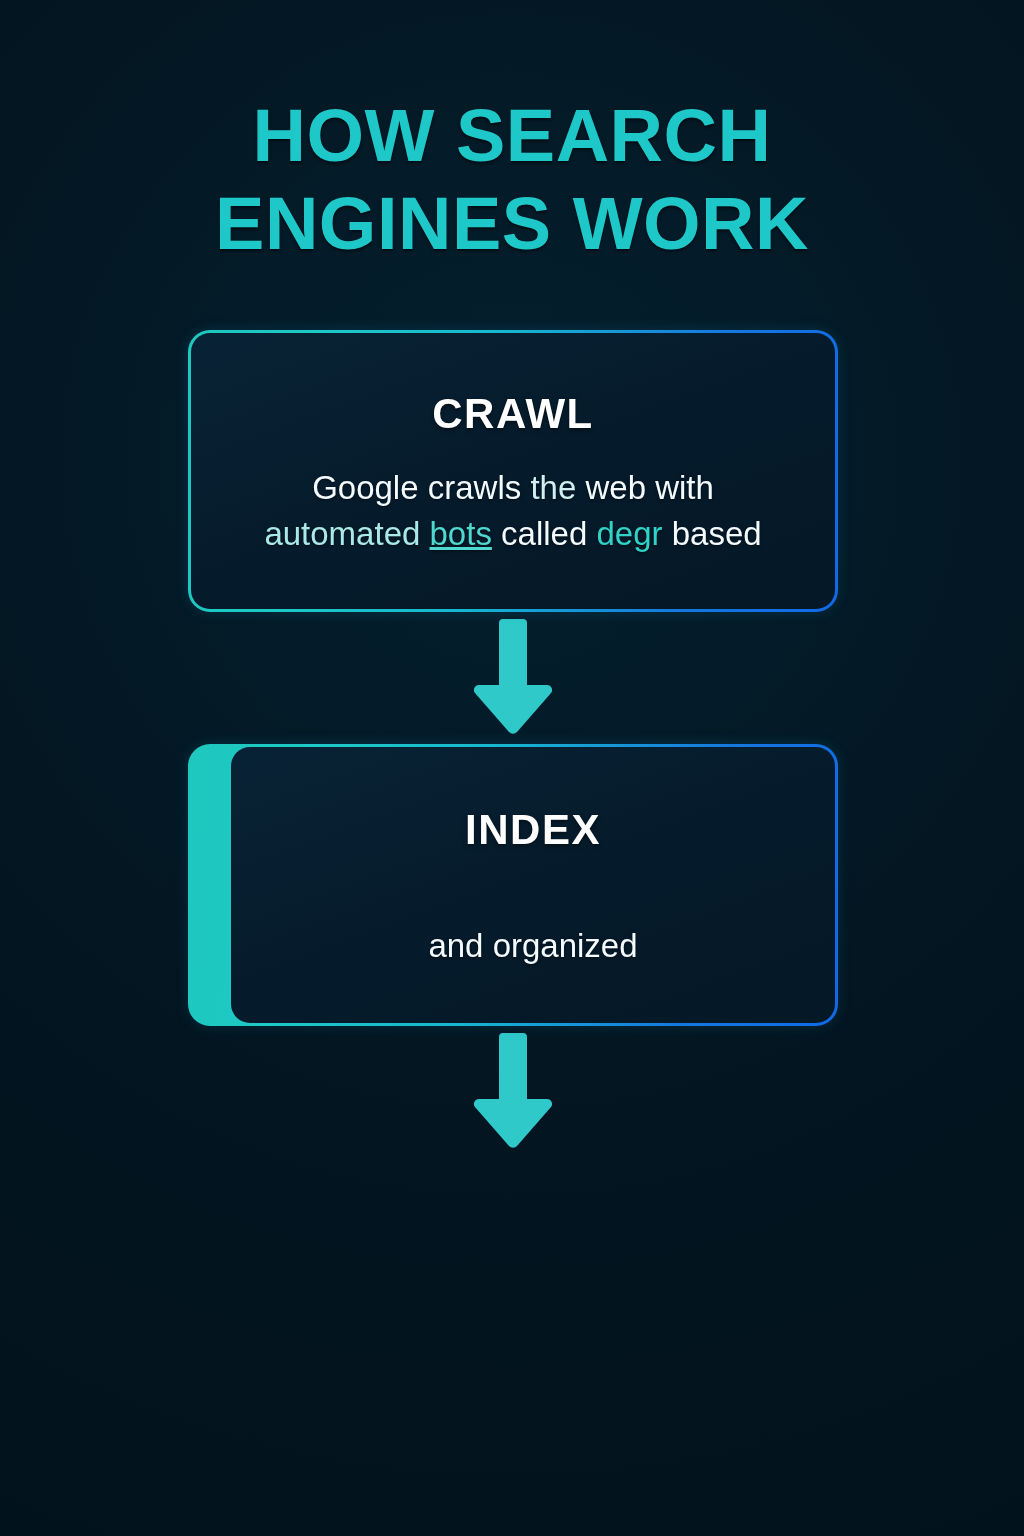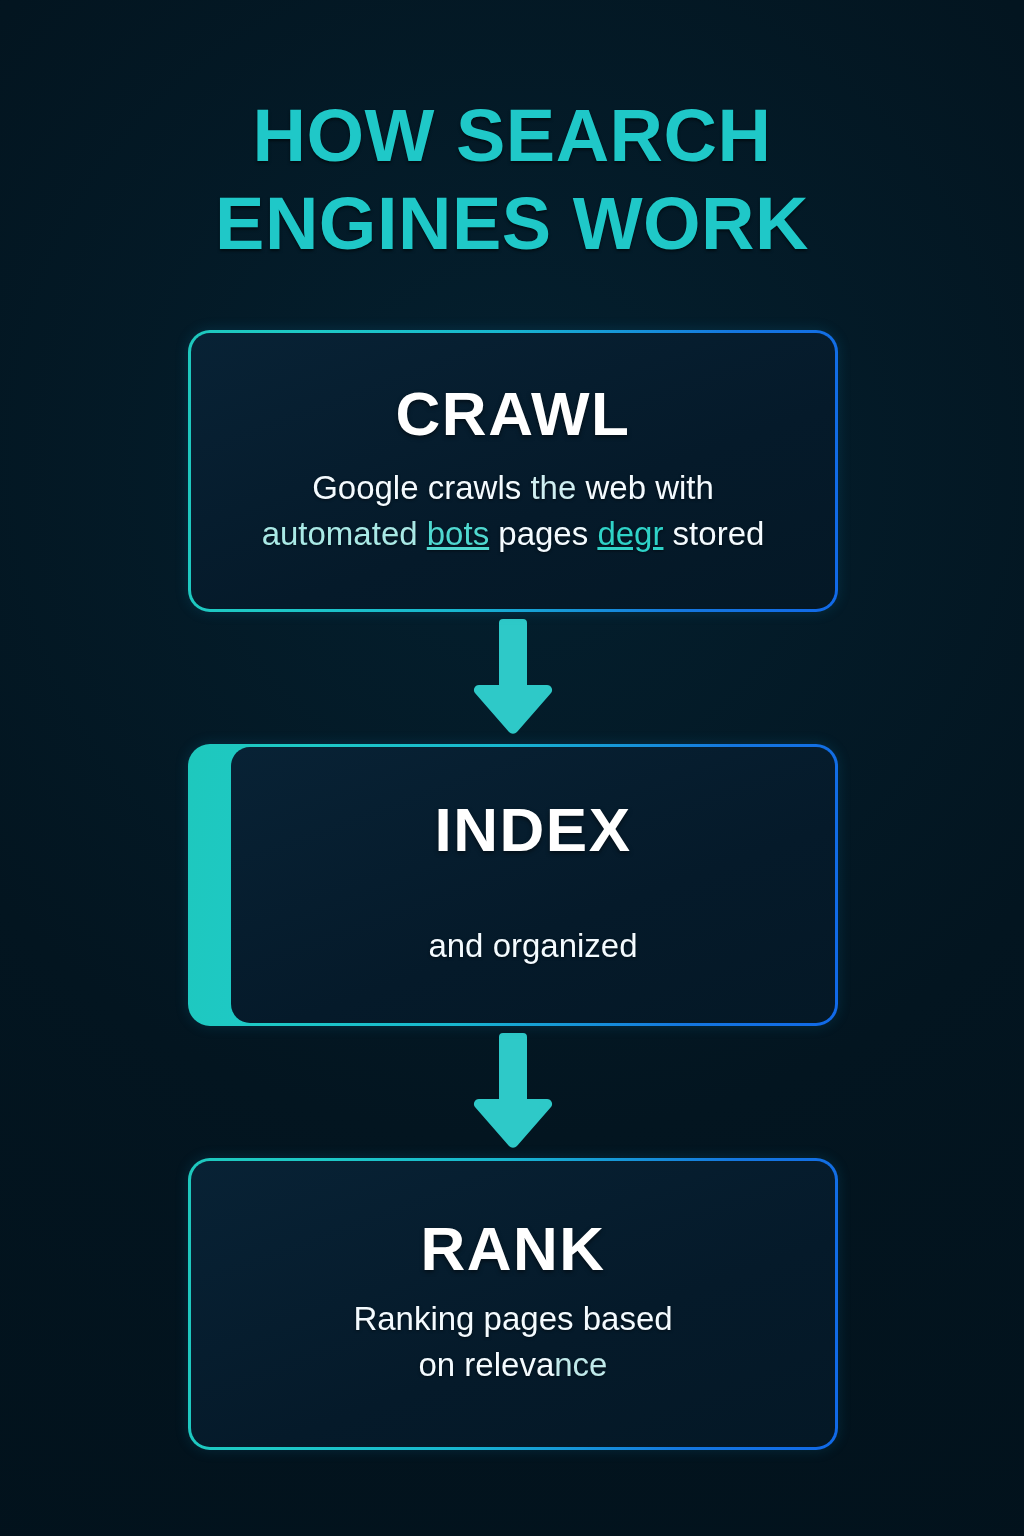--- a/index.html
+++ b/index.html
@@ -75,42 +75,42 @@
     justify-content:center;
     text-align:center;
     padding:22px 34px 30px;
   }
 
   .card-crawl  .card-inner { height:276px; }
   .card-index  .card-inner { height:276px;margin-left:40px; }
   .card-rank   .card-inner { height:286px; }
 
   .card-heading {
-    font-size:62px;
+    font-size:42px;
     line-height:74px;
     font-weight:bold;
     color:#ffffff;
     letter-spacing:1.5px;
     text-shadow:0 2px 4px rgba(0,0,0,0.5);
     margin-bottom:10px;
   }
   .card-crawl .card-heading { margin-bottom:14px; }
 
   .card-desc {
     font-size:33px;
     line-height:46px;
     color:#f4fbff;
     font-weight:400;
     text-shadow:0 1px 3px rgba(0,0,0,0.5);
     max-width:100%;
   }
   .card-desc .t1 { color:#cfeff2; }   
   .card-desc .t2 { color:#a9e9e6; }   
   .card-desc .t3 { color:#4fd8d0;text-decoration:underline; }   
-  .card-desc .t4 { color:#2fd3c8;text-decoration:underline; }   
+  .card-desc .t4 { color:#2fd3c8; }   
   .card-desc .t5 { color:#bfe9ea; }   
 
   
   .arrow {
     height:132px;
     display:flex;
     align-items:center;
     justify-content:center;
   }
   .arrow svg { display:block; }
@@ -128,21 +128,21 @@
   <span class="title-line">ENGINES WORK</span>
 </div>
 
 <div class="flow">
 
   <div class="card card-crawl">
     <div class="card-inner">
       <div class="card-heading">CRAWL</div>
       <div class="card-desc">
         <span>Google crawls </span><span class="t1">the</span><span> web with</span><br>
-        <span class="t2">automated</span><span> </span><span class="t3">bots</span><span> pages </span><span class="t4">degr</span><span> stored</span>
+        <span class="t2">automated</span><span> </span><span class="t3">bots</span><span> called </span><span class="t4">degr</span><span> based</span>
       </div>
     </div>
   </div>
 
   <div class="arrow">
     <svg width="84" height="118" viewBox="0 0 84 118" aria-hidden="true">
       <path d="M32 0 h20 a4 4 0 0 1 4 4 V66 h20 a5 5 0 0 1 3.6 8.5 L46 113 a5.5 5.5 0 0 1 -8 0 L4.4 74.5 A5 5 0 0 1 8 66 H28 V4 a4 4 0 0 1 4 -4 Z" fill="#2ec9c8"></path>
     </svg>
   </div>
 
@@ -155,24 +155,15 @@
       </div>
     </div>
   </div>
 
   <div class="arrow">
     <svg width="84" height="118" viewBox="0 0 84 118" aria-hidden="true">
       <path d="M32 0 h20 a4 4 0 0 1 4 4 V66 h20 a5 5 0 0 1 3.6 8.5 L46 113 a5.5 5.5 0 0 1 -8 0 L4.4 74.5 A5 5 0 0 1 8 66 H28 V4 a4 4 0 0 1 4 -4 Z" fill="#2ec9c8"></path>
     </svg>
   </div>
 
-  <div class="card card-rank">
-    <div class="card-inner">
-      <div class="card-heading">RANK</div>
-      <div class="card-desc">
-        <span>Ranking pages based</span><br>
-        <span>on releva</span><span class="t5">nce</span>
-      </div>
-    </div>
-  </div>
 
   <div class="tail"></div>
 </div>
 
 </body></html>

